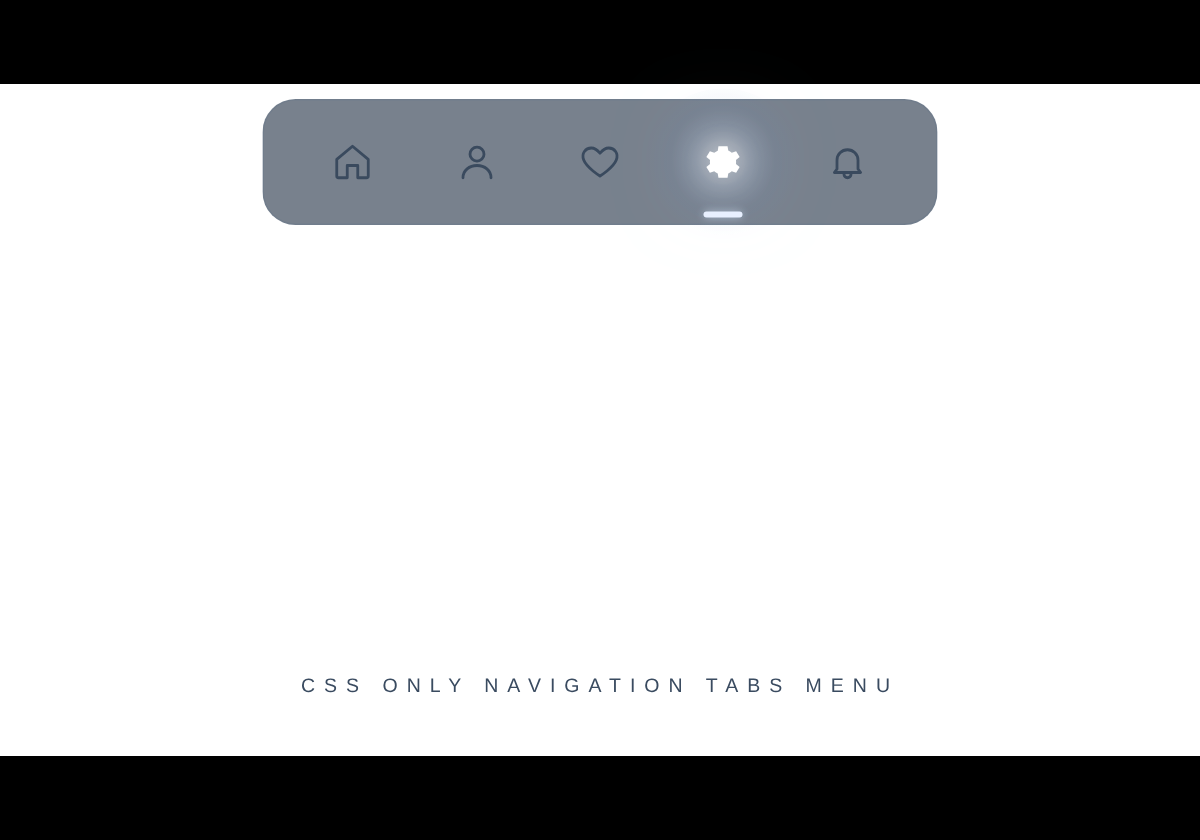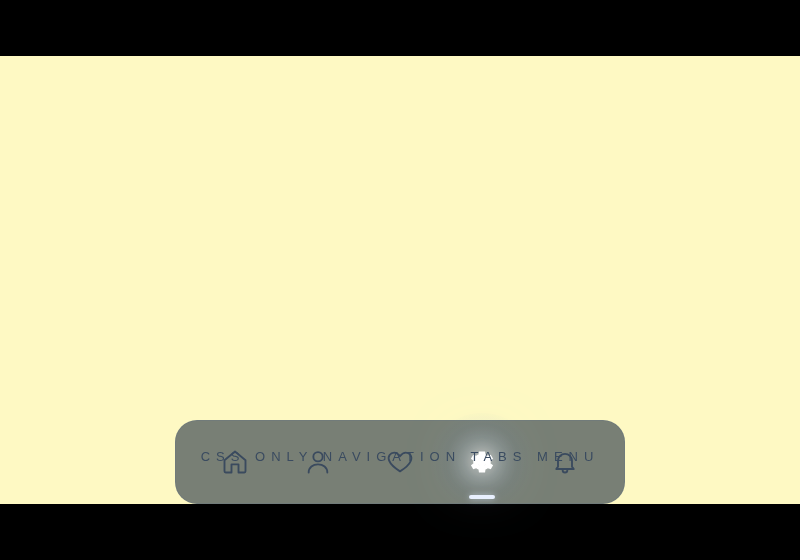--- a/index.html
+++ b/index.html
@@ -12,26 +12,26 @@
       overflow: hidden;
       font-family: -apple-system, BlinkMacSystemFont, "Segoe UI", sans-serif;
     }
     .letterbox-top, .letterbox-bottom {
       height: 56px;
       background: #000;
       flex-shrink: 0;
     }
     .stage {
       flex: 1;
-      background: #fef9c3;
+      background: #ffffff;
       position: relative;
       display: flex;
       flex-direction: column;
       align-items: center;
-      justify-content: flex-end;
+      justify-content: flex-start;
     }
     .navbar {
       width: 450px;
       height: 84px;
       border-radius: 22px;
       background: rgba(30, 45, 65, 0.6);
       display: flex;
       align-items: center;
       justify-content: space-around;
       padding: 0 18px;

